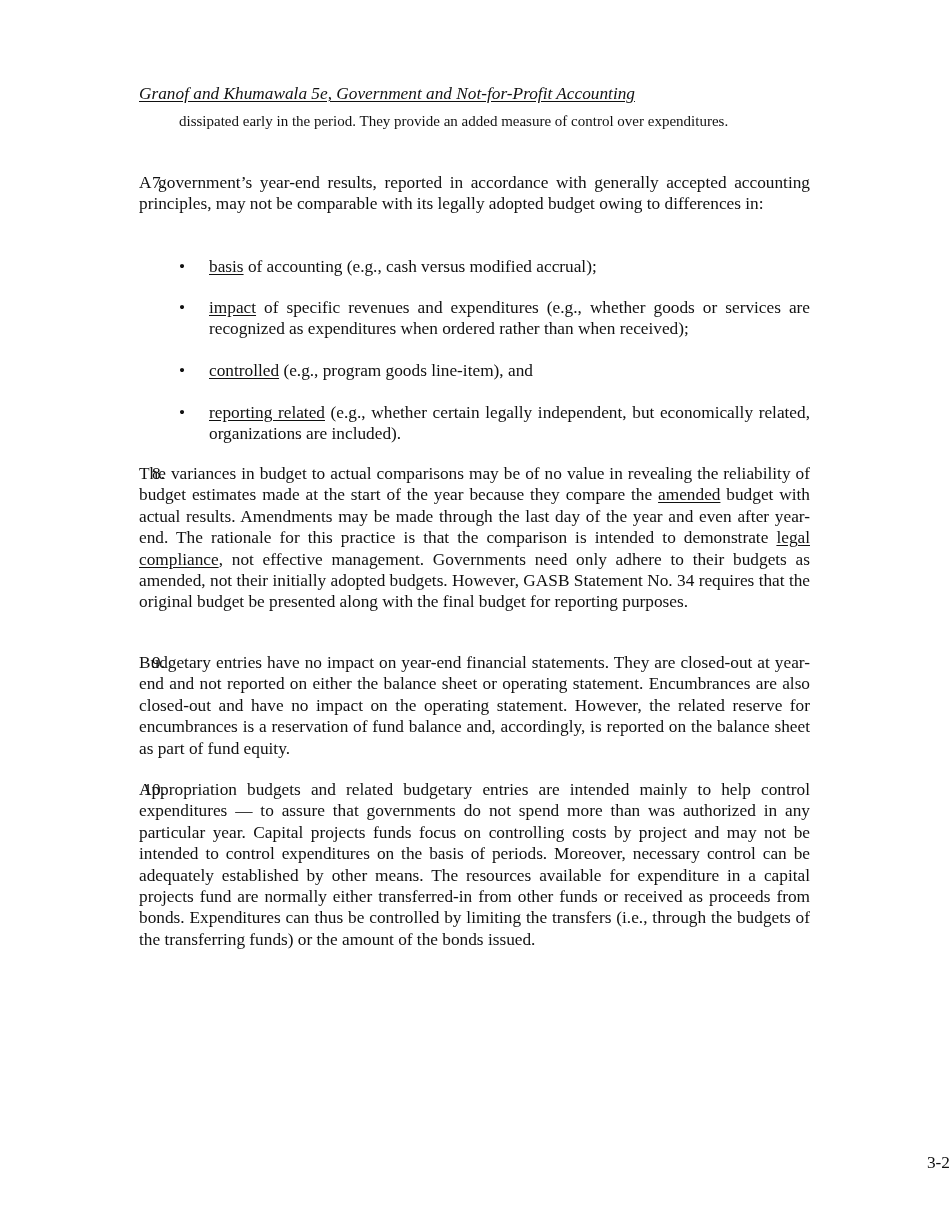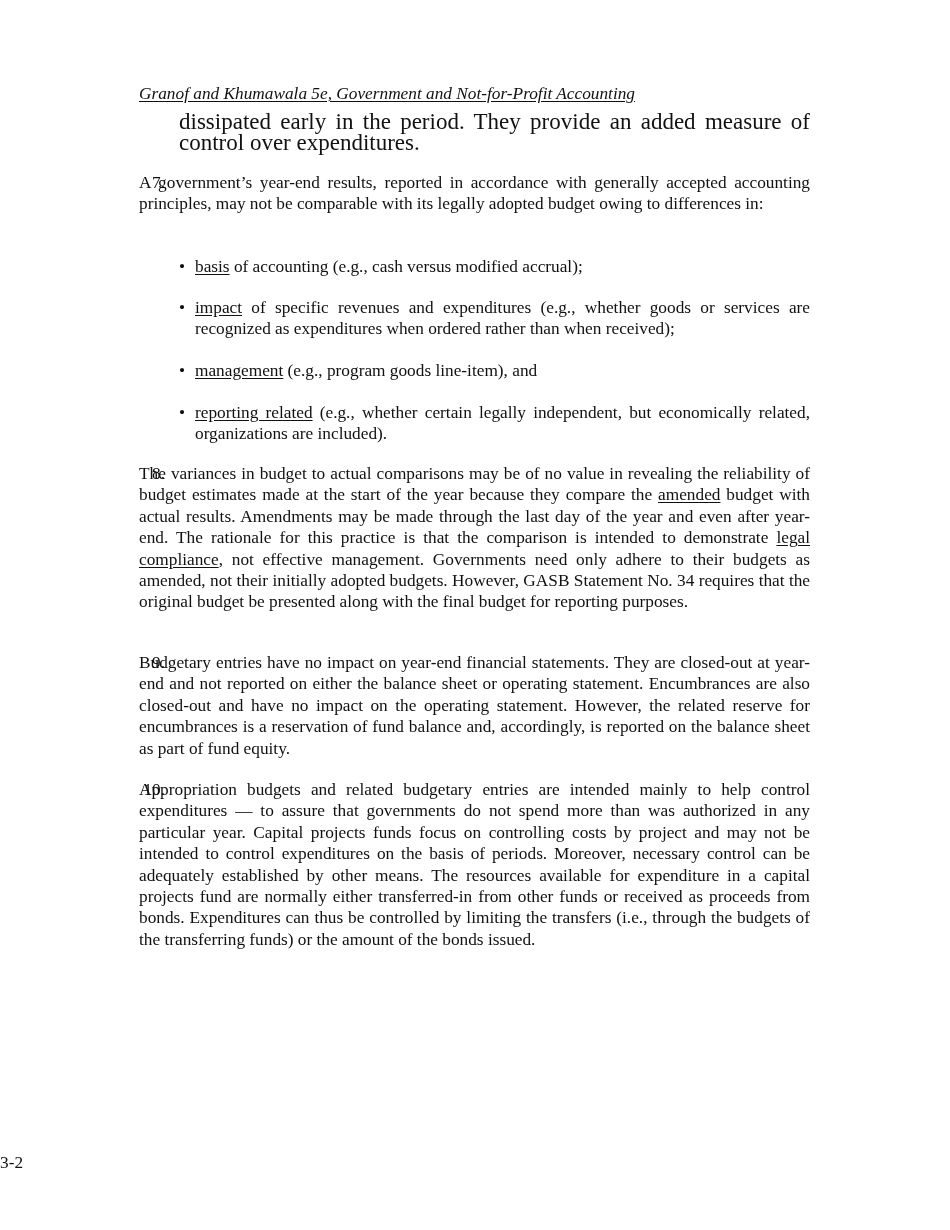--- a/index.html
+++ b/index.html
@@ -10,44 +10,44 @@
     }
     .header {
       position: absolute; left: 139px; top: 54px;
       font-style: italic; font-size: 17.3px;
       text-decoration: underline; text-underline-offset: 2px;
       white-space: nowrap;
       margin-top: 30px;
     }
     .cont {
       position: absolute; left: 179px; width: 631px; top: 111px;
-      font-size: 23px; line-height: 21.4px; text-align: justify;
+      font-size: 15px; line-height: 21.4px; text-align: justify;
     }
     .item {
       position: absolute; left: 139px; width: 671px;
       font-size: 17.3px; line-height: 21.4px;
     }
     .item .num {
       position: absolute; left: 0; width: 26px; text-align: right;
     }
     .item .body {
       text-align: justify;
     }
     .bullet {
       position: absolute; left: 179px; width: 631px;
       font-size: 17.3px; line-height: 21.4px;
     }
     .bullet .dot {
       position: absolute; left: 0; width: 10px; text-align: left;
     }
-    .bullet .text { margin-left: 16px; text-align: justify; }
+    .bullet .text { margin-left: 30px; text-align: justify; }
     .u { text-decoration: underline; text-underline-offset: 2px; }
     .footer {
       position: absolute; left: 0; width: 950px; top: 1153px;
-      text-align: left; font-size: 17.3px;
+      text-align: right; font-size: 17.3px;
     }
   </style>
 </head>
 <body>
 
 <div class="header">Granof and Khumawala 5e, Government and Not-for-Profit Accounting</div>
 
 <div class="cont">dissipated early in the period. They provide an added measure of control over expenditures.</div>
 
 <div class="item" style="top:172px;">
@@ -60,21 +60,21 @@
   <div class="text"><span class="u">basis</span><span> of accounting (e.g., cash versus modified accrual);</span></div>
 </div>
 
 <div class="bullet" style="top:297px;">
   <span class="dot">•</span>
   <div class="text"><span class="u">impact</span><span> of specific revenues and expenditures (e.g., whether goods or services are recognized as expenditures when ordered rather than when received);</span></div>
 </div>
 
 <div class="bullet" style="top:360px;">
   <span class="dot">•</span>
-  <div class="text"><span class="u">management</span><span> (e.g., program goods line-item), and</span></div>
+  <div class="text"><span class="u">controlled</span><span> (e.g., program goods line-item), and</span></div>
 </div>
 
 <div class="bullet" style="top:402px;">
   <span class="dot">•</span>
   <div class="text"><span class="u">reporting related</span><span> (e.g., whether certain legally independent, but economically related, organizations are included).</span></div>
 </div>
 
 <div class="item" style="top:463px;">
   <span class="num">8.</span>
   <div class="body"><span>The variances in budget to actual comparisons may be of no value in revealing the reliability of budget estimates made at the start of the year because they compare the </span><span class="u">amended</span><span> budget with actual results. Amendments may be made through the last day of the year and even after year-end. The rationale for this practice is that the comparison is intended to demonstrate </span><span class="u">legal compliance</span><span>, not effective management. Governments need only adhere to their budgets as amended, not their initially adopted budgets. However, GASB Statement No. 34 requires that the original budget be presented along with the final budget for reporting purposes.</span></div>

